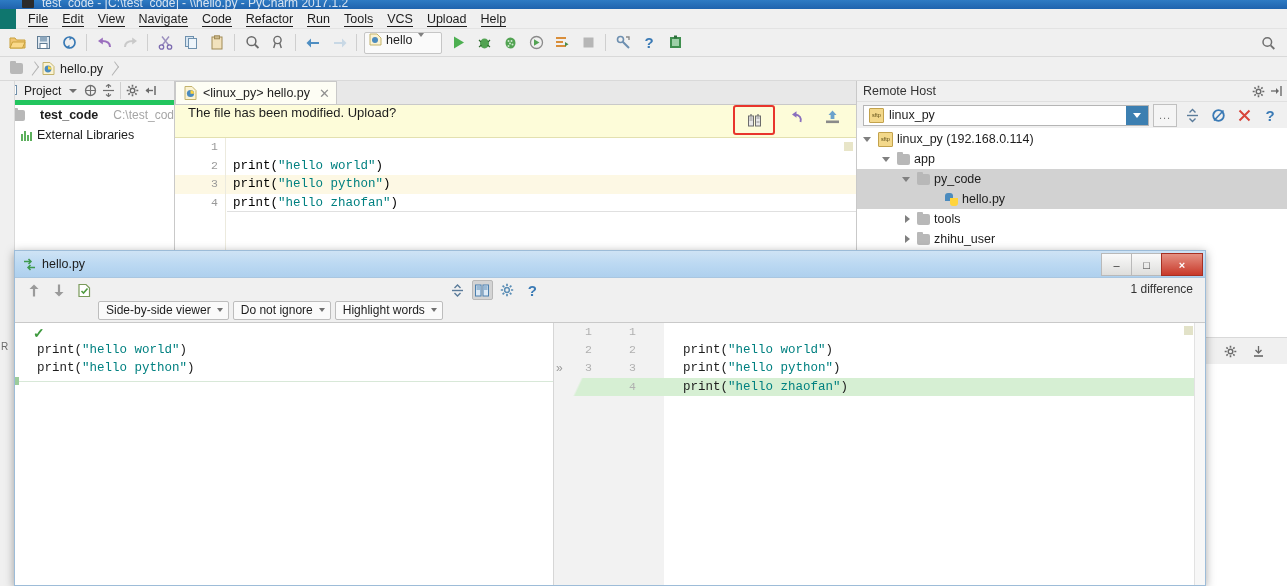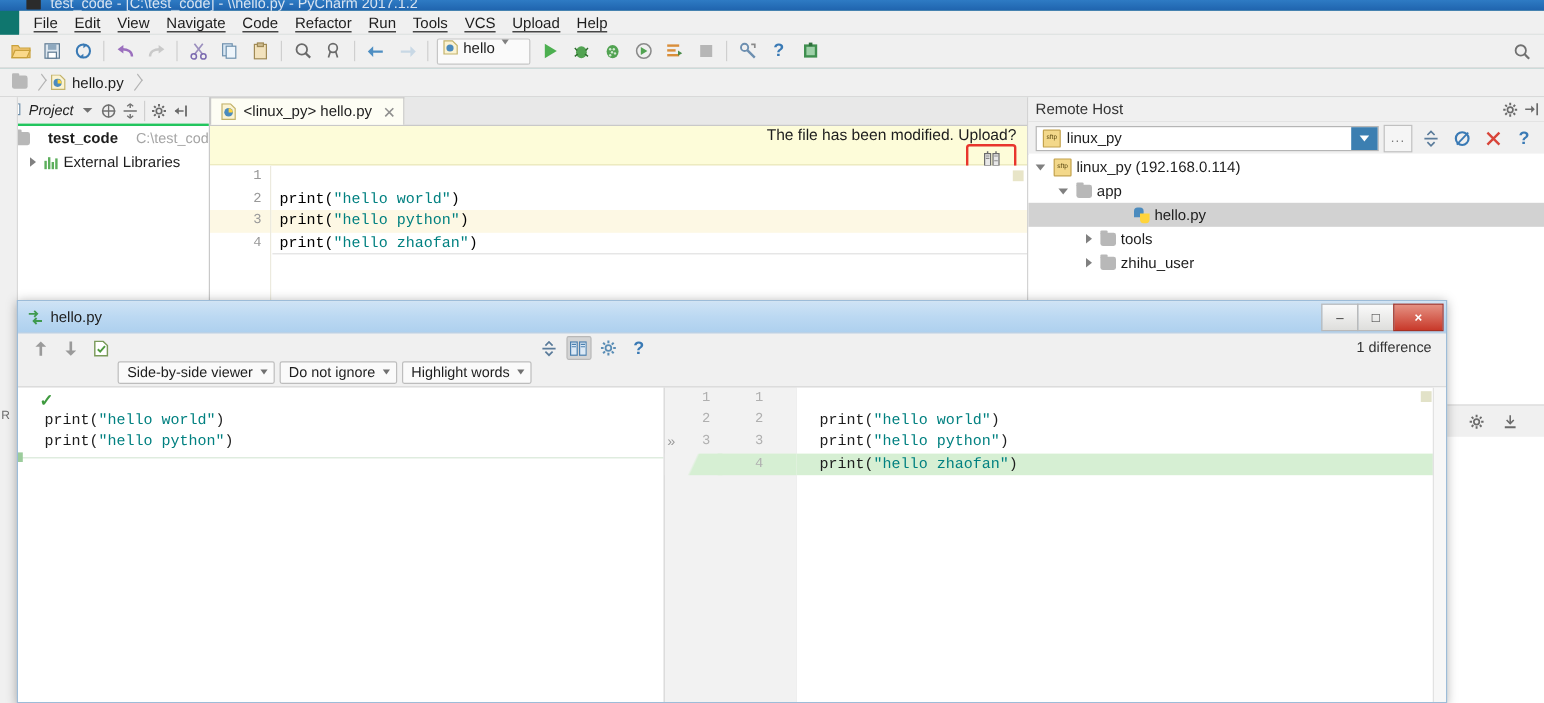--- a/index.html
+++ b/index.html
@@ -75,28 +75,28 @@
     transform: rotate(45deg) skew(8deg, 8deg); box-sizing: border-box;
     height: 11px; width: 7px; border-right-width: 1px; border-top-width: 1px;
   }
 
   
   .project-pane {
     position: absolute; left: 0; top: 81px; width: 174px; bottom: 0;
     background: #ffffff; border-right: 1px solid #c9c9c9;
   }
   .pane-header {
-    height: 24px; background: #f0f0f0; border-bottom: 2px solid #22c55e;
-    display: flex; align-items: center; padding: 0 3px; box-sizing: border-box; gap: 1px; font-style: italic;
+    height: 24px; background: #f0f0f0; border-bottom: 5px solid #22c55e;
+    display: flex; align-items: center; padding: 0 3px; box-sizing: border-box; gap: 1px;
   }
   .pane-title { font-size: 12px; color: #222; margin-left: 3px; margin-right: 2px; white-space: nowrap; }
   .mini-btn { width: 17px; height: 18px; display: flex; align-items: center; justify-content: center; }
   .tree-row {
     height: 20px; display: flex; align-items: center; gap: 4px;
-    padding-left: 22px; font-size: 12.5px; white-space: nowrap; overflow: hidden;
+    padding-left: 6px; font-size: 12.5px; white-space: nowrap; overflow: hidden;
   }
   .tw { width: 11px; height: 11px; position: relative; flex: none; }
   .tw.closed::after {
     content: ""; position: absolute; left: 3px; top: 1px;
     border-left: 5px solid #808080; border-top: 4px solid transparent; border-bottom: 4px solid transparent;
   }
   .tw.open::after {
     content: ""; position: absolute; left: 0px; top: 3px;
     border-top: 5px solid #808080; border-left: 4px solid transparent; border-right: 4px solid transparent;
   }
@@ -110,21 +110,21 @@
   .editor-area { position: absolute; left: 175px; top: 81px; right: 430px; bottom: 0; background:#fff; }
   .tabbar { height: 23px; background: #e8e8e8; border-bottom: 1px solid #c9c9c9; display: flex; align-items: flex-end; }
   .tab {
     height: 23px; display: flex; align-items: center; gap: 5px; padding: 0 6px 0 8px;
     background: #fdfdf4; border: 1px solid #c9c9c9; border-bottom: none; font-size: 12.5px;
     box-sizing: border-box;
   }
   .tab .x { color: #8f8f8f; font-size: 13px; margin-left: 4px; }
   .notif {
     height: 33px; background: #fdfcd9; border-bottom: 1px solid #e3e0b0;
-    display: flex; align-items: flex-end; padding: 0 10px 0 13px; box-sizing: border-box; flex-direction: column;
+    display: flex; align-items: flex-start; padding: 0 10px 0 13px; box-sizing: border-box;
   }
   .notif-text { font-size: 13px; color: #1d1d1d; flex: 1; }
   .notif-btn { width: 30px; height: 24px; display: flex; align-items: center; justify-content: center; margin-left: 6px; }
   .hl-box { border: 2px solid #e8352c; border-radius: 3px; width: 38px; height: 26px; }
   .code-scroll { position: relative; background: #fff; height: calc(100% - 56px); }
   .gutter {
     position: absolute; left: 0; top: 0; width: 50px; bottom: 0;
     background: #fff; border-right: 1px solid #eceade;
   }
   .gnum { height: 18.5px; line-height: 18.5px; text-align: right; padding-right: 7px;
@@ -590,20 +590,25 @@
       <div class="rh-row" style="padding-left:6px;">
         <span class="tw open"></span>
         <span class="sftp-ico">sftp</span>
         <span>linux_py (192.168.0.114)</span>
       </div>
       <div class="rh-row" style="padding-left:25px;">
         <span class="tw open"></span>
         <span class="folder-ico"></span>
         <span>app</span>
       </div>
+      <div class="rh-row sel" style="padding-left:45px;">
+        <span class="tw open"></span>
+        <span class="folder-ico"></span>
+        <span>py_code</span>
+      </div>
       <div class="rh-row sel" style="padding-left:88px;">
         <span class="py-ico">
             <i class="a"></i>
             <i class="b"></i>
           </span>
         <span>hello.py</span>
       </div>
       <div class="rh-row" style="padding-left:45px;">
         <span class="tw closed"></span>
         <span class="folder-ico"></span>

